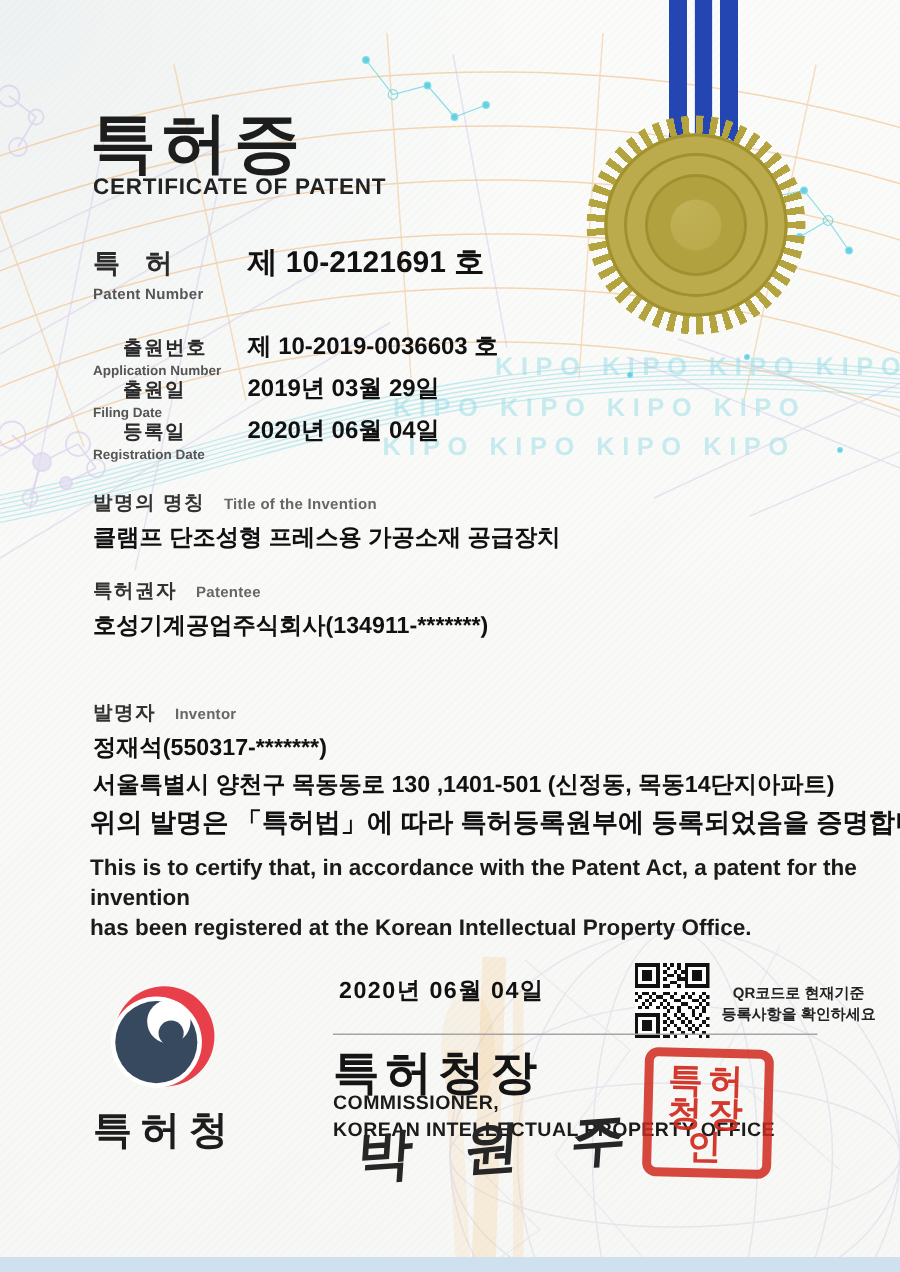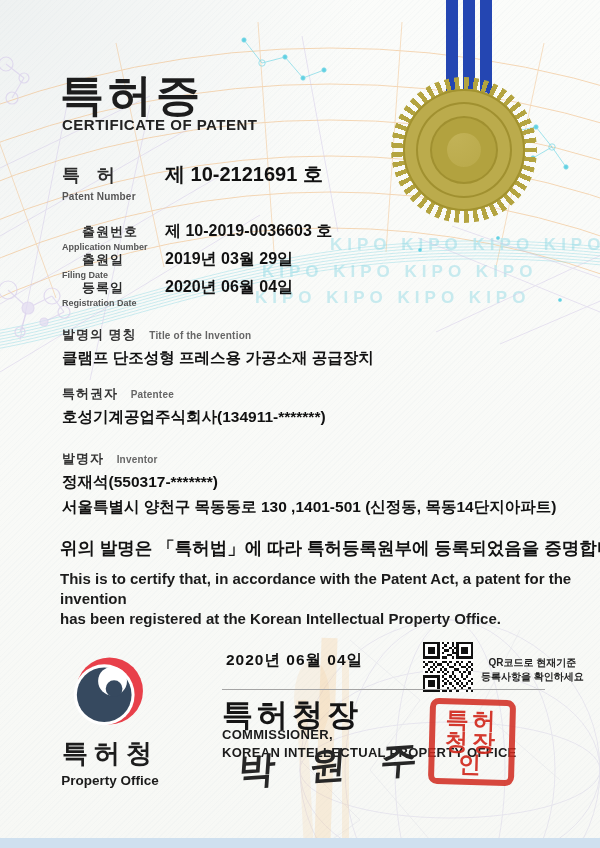--- a/index.html
+++ b/index.html
@@ -207,21 +207,21 @@
   </div>
 
   <div class="block" style="top:385px">
     <div class="head">
       <span>특허권자</span>
       <span class="sub">Patentee</span>
     </div>
     <div class="line">호성기계공업주식회사(134911-*******)</div>
   </div>
 
-  <div class="block" style="top:450px">
+  <div class="block" style="top:466px">
     <div class="head">
       <span>발명자</span>
       <span class="sub">Inventor</span>
     </div>
     <div class="line">정재석(550317-*******)</div>
     <div class="line">서울특별시 양천구 목동동로 130 ,1401-501 (신정동, 목동14단지아파트)</div>
   </div>
 
   <div class="abs stmt">
     <div class="stmt-kr">위의 발명은 「특허법」에 따라 특허등록원부에 등록되었음을 증명합니다.</div>
@@ -233,21 +233,20 @@
 
   <svg class="abs" style="left:70px;top:656px" width="76" height="76" viewBox="0 0 100 100">
     <circle cx="52" cy="46" r="44" fill="#e8404a"></circle>
     <circle cx="45" cy="51" r="40" fill="#ffffff"></circle>
     <circle cx="45" cy="51" r="36" fill="#36495f"></circle>
     <circle cx="56" cy="33" r="19" fill="#ffffff"></circle>
     <circle cx="58" cy="43" r="11" fill="#36495f"></circle>
   </svg>
   <div class="abs logo-kr">특허청</div>
   <div class="abs logo-en">
-    <div>Property Office</div>
   </div>
 
   <div class="abs issue-date">2020년 06월 04일</div>
 
   <svg class="abs qr" viewBox="0 0 21 21" shape-rendering="crispEdges">
     <rect x="0" y="0" width="21" height="21" fill="#ffffff"></rect>
     <g fill="#111111">
       <rect x="0" y="0" width="7" height="7"></rect>
         <rect x="1" y="1" width="5" height="5" fill="#ffffff"></rect>
         <rect x="2" y="2" width="3" height="3"></rect>

